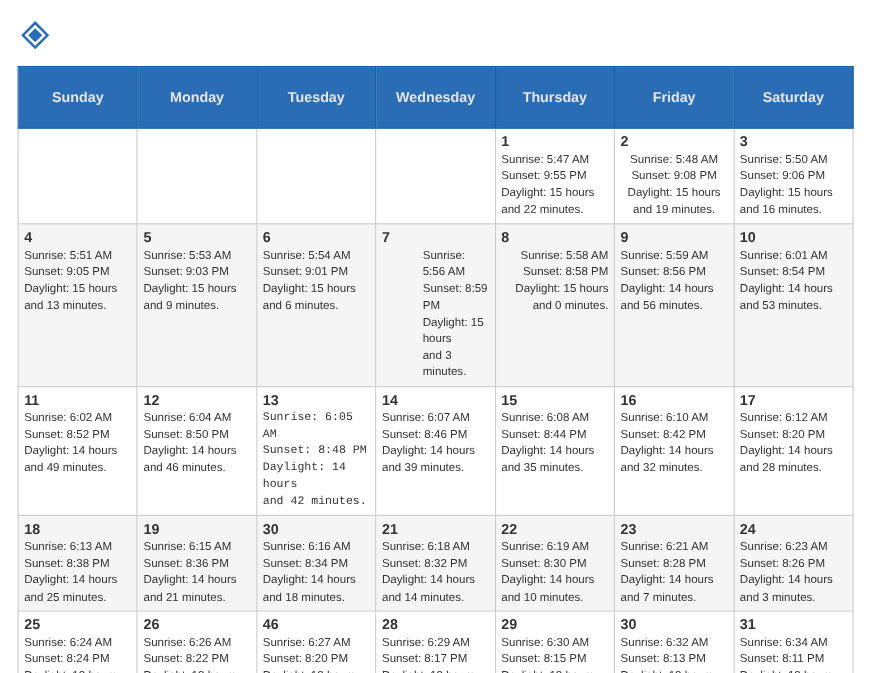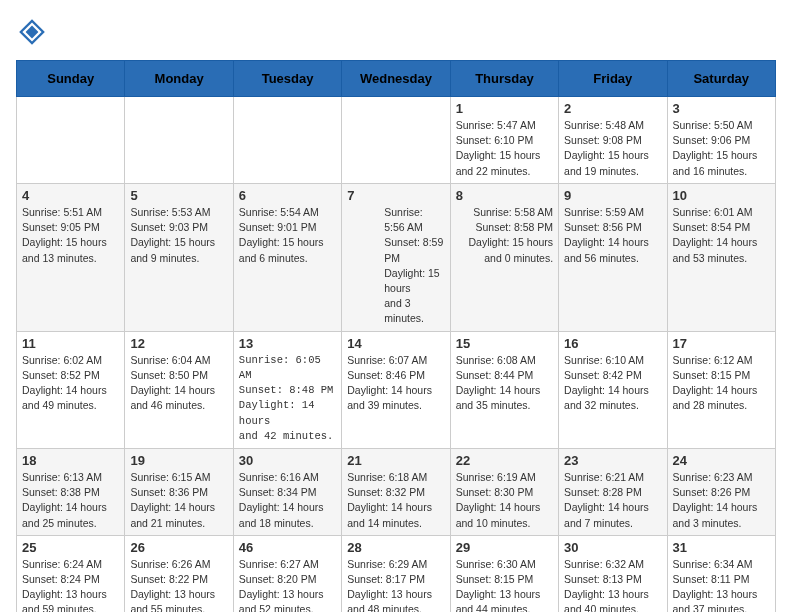--- a/index.html
+++ b/index.html
@@ -52,24 +52,24 @@
       font-size: 16px;
       color: #555;
     }
     .calendar {
       width: 100%;
       border-collapse: collapse;
       border: 1px solid #ccc;
     }
     .calendar th {
       background-color: #2a6db5;
-      color: #000000;
+      color: #e5e5e5;
       font-size: 13px;
       font-weight: bold;
-      padding: 10px 4px;
+      padding: 20px 4px;
       text-align: center;
       border: 1px solid #1a5da5;
     }
     .calendar td {
       vertical-align: top;
       border: 1px solid #ccc;
       padding: 4px 5px;
       width: calc(100% / 7);
       min-height: 80px;
       font-size: 11px;
@@ -128,27 +128,27 @@
   </thead>
   <tbody id="calendar-body">
   <tr>
         <td class="empty-cell"></td>
         <td class="empty-cell"></td>
         <td class="empty-cell"></td>
         <td class="empty-cell"></td>
         <td>
           <div class="day-number">1</div>
           <div class="day-info" style="white-space: pre-line;">Sunrise: 5:47 AM
-Sunset: 6:10 PM
+Sunset: 9:55 PM
 Daylight: 15 hours
 and 22 minutes.</div>
         </td>
         <td>
           <div class="day-number">2</div>
-          <div class="day-info" style="white-space: pre-line;">Sunrise: 5:48 AM
+          <div class="day-info" style="white-space: pre-line; text-align: center;">Sunrise: 5:48 AM
 Sunset: 9:08 PM
 Daylight: 15 hours
 and 19 minutes.</div>
         </td>
         <td>
           <div class="day-number">3</div>
           <div class="day-info" style="white-space: pre-line;">Sunrise: 5:50 AM
 Sunset: 9:06 PM
 Daylight: 15 hours
 and 16 minutes.</div>
@@ -244,21 +244,21 @@
         <td>
           <div class="day-number">16</div>
           <div class="day-info" style="white-space: pre-line;">Sunrise: 6:10 AM
 Sunset: 8:42 PM
 Daylight: 14 hours
 and 32 minutes.</div>
         </td>
         <td>
           <div class="day-number">17</div>
           <div class="day-info" style="white-space: pre-line;">Sunrise: 6:12 AM
-Sunset: 8:15 PM
+Sunset: 8:20 PM
 Daylight: 14 hours
 and 28 minutes.</div>
         </td>
       </tr>
       <tr>
         <td>
           <div class="day-number">18</div>
           <div class="day-info" style="white-space: pre-line;">Sunrise: 6:13 AM
 Sunset: 8:38 PM
 Daylight: 14 hours

